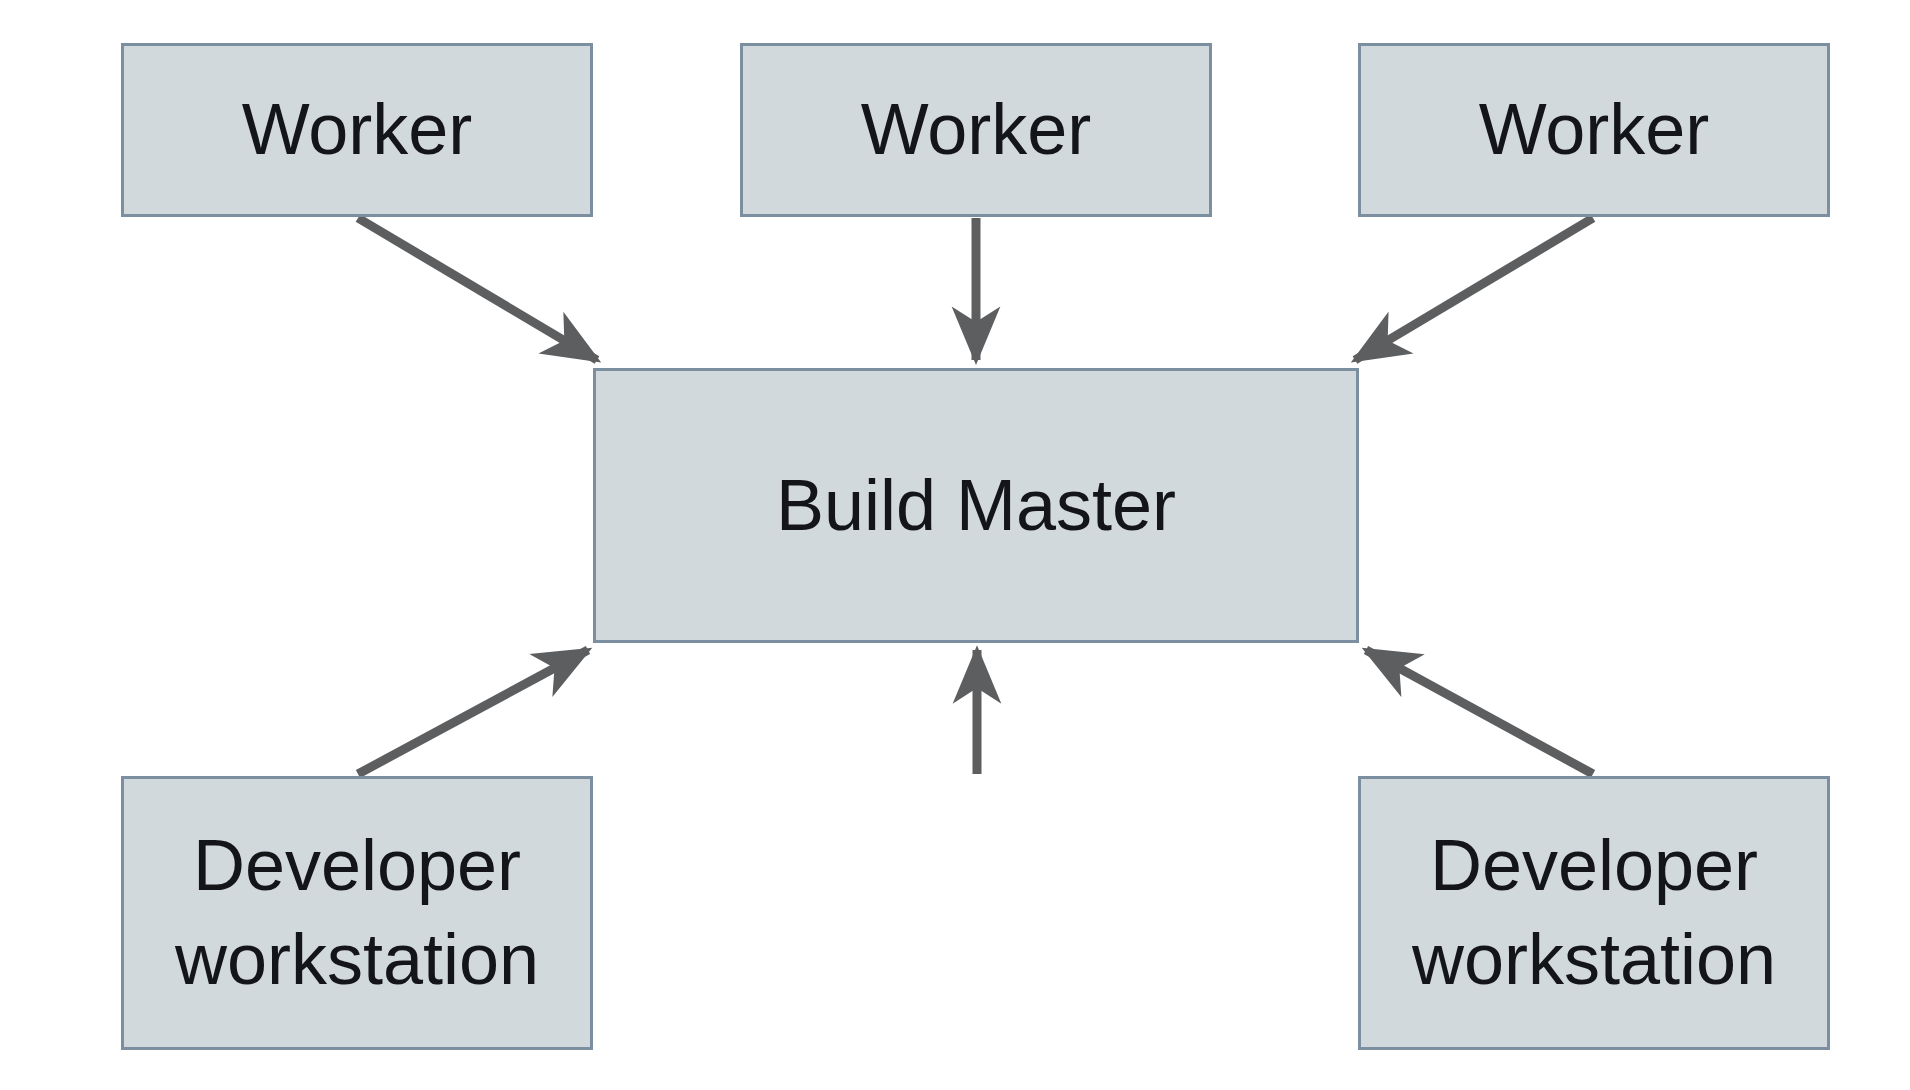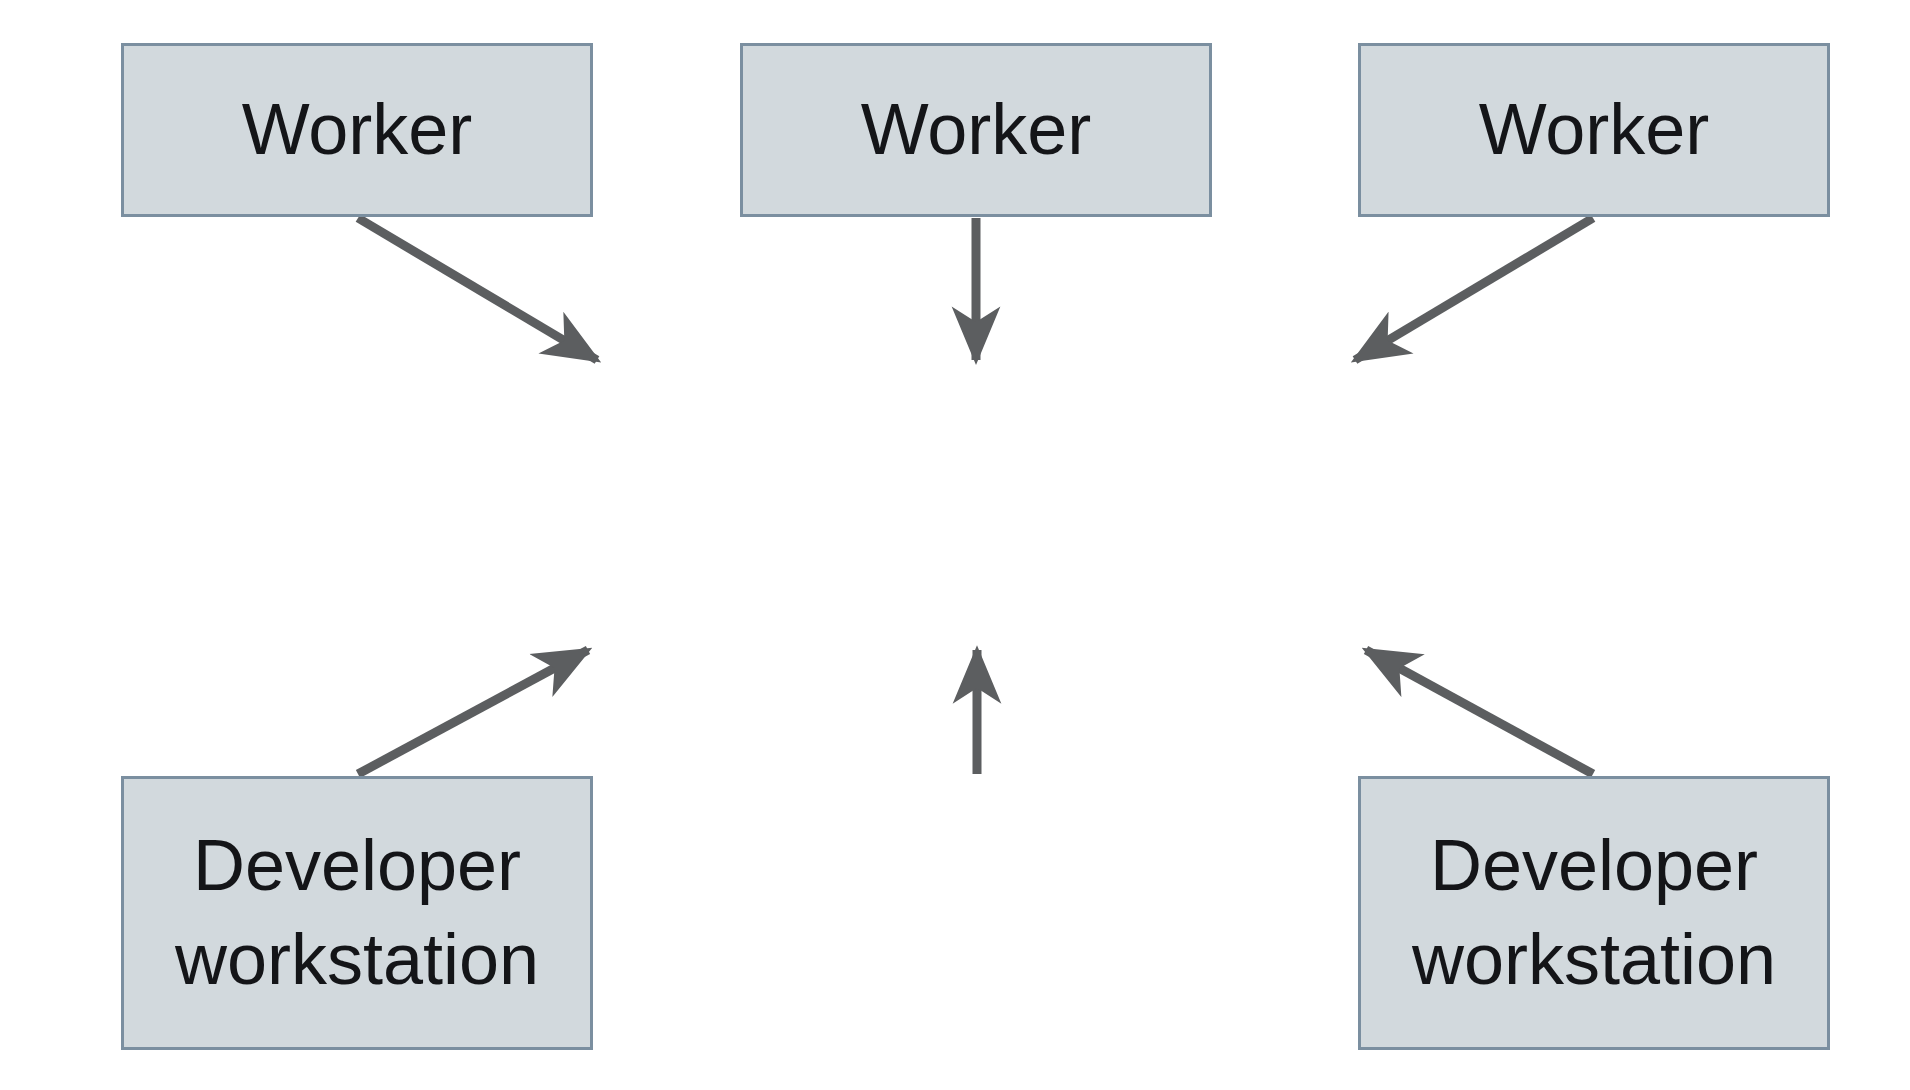--- a/index.html
+++ b/index.html
@@ -72,20 +72,23 @@
   </div>
 
   <div class="node" id="n-worker2">
     <span>Worker</span>
   </div>
 
   <div class="node" id="n-worker3">
     <span>Worker</span>
   </div>
 
+  <div class="node" id="n-buildmaster">
+    <span>Build Master</span>
+  </div>
 
   <div class="node" id="n-dev1">
     <span>Developer workstation</span>
   </div>
 
 
   <div class="node" id="n-dev2">
     <span>Developer workstation</span>
   </div>
 

